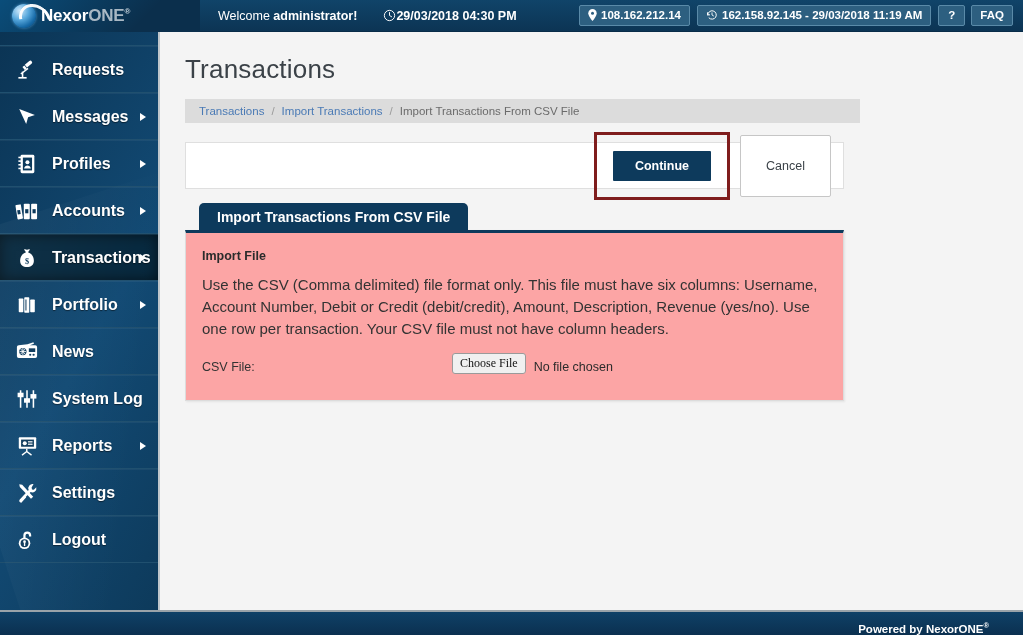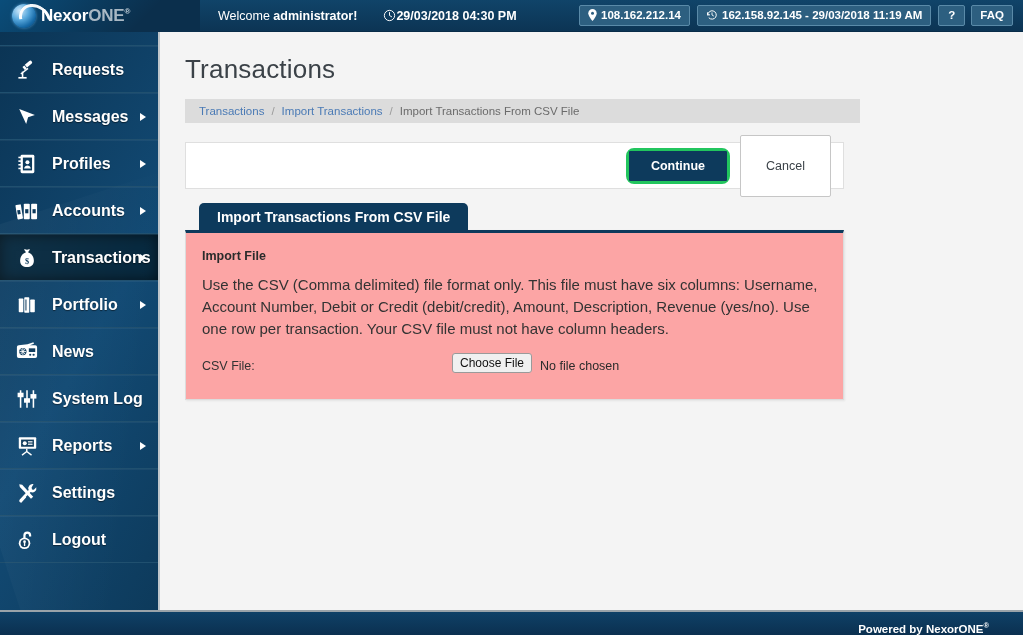--- a/index.html
+++ b/index.html
@@ -122,21 +122,21 @@
   .breadcrumb .sep { color: #9a9a9a; margin: 0 7px; }
   .breadcrumb .cur { color: #6b6b6b; }
 
   .actionbar {
     margin: 19px 0 0 23px; width: 659px; height: 47px;
     background: #ffffff; border: 1px solid #dfdfdf;
     display: flex; align-items: center; justify-content: flex-end;
     padding-right: 12px; gap: 10px;
   }
   .btn-primary-wrap {
-    border: 3px solid #22c55e; padding: 0; line-height: 0; border-radius: 8px;
+    border: 3px solid #7f1d1d; padding: 16px; line-height: 0; border-radius: 0;
   }
   .btn-primary {
     background: #0d3a5c; color: #ffffff; border: none;
     font-family: "Liberation Sans", sans-serif;
     font-size: 12.5px; font-weight: bold; padding: 8px 22px; cursor: pointer;
     border-radius: 1px;
   }
   .btn-secondary {
     background: #ffffff; color: #3b4248; border: 1px solid #c6c6c6;
     font-family: "Liberation Sans", sans-serif;
@@ -161,21 +161,21 @@
   .panel h3 {
     font-size: 12.5px; color: #2b2b2b; font-weight: bold; margin-bottom: 11px;
   }
   .panel p {
     font-size: 15px; color: #333333; line-height: 22px; margin-bottom: 13px;
     max-width: 630px;
   }
   .filerow { display: flex; align-items: flex-end; font-size: 12.5px; color: #333; }
   .filerow .lbl { width: 250px; }
   .file-btn {
-    font-family: Liberation Sans, sans-serif;
+    font-family: Liberation Serif, serif;
     font-size: 12px; background: #f0f0f0;
     border: 1px solid #9a9a9a; border-radius: 3px;
     padding: 2px 7px; color: #111; cursor: pointer;
   }
   .file-status { margin-left: 8px; color: #2b2b2b; font-size: 12.5px; }
 
   
   .footer {
     position: absolute; left: 0; bottom: 0; width: 1023px; height: 25px;
     background: #0d3a5c;

